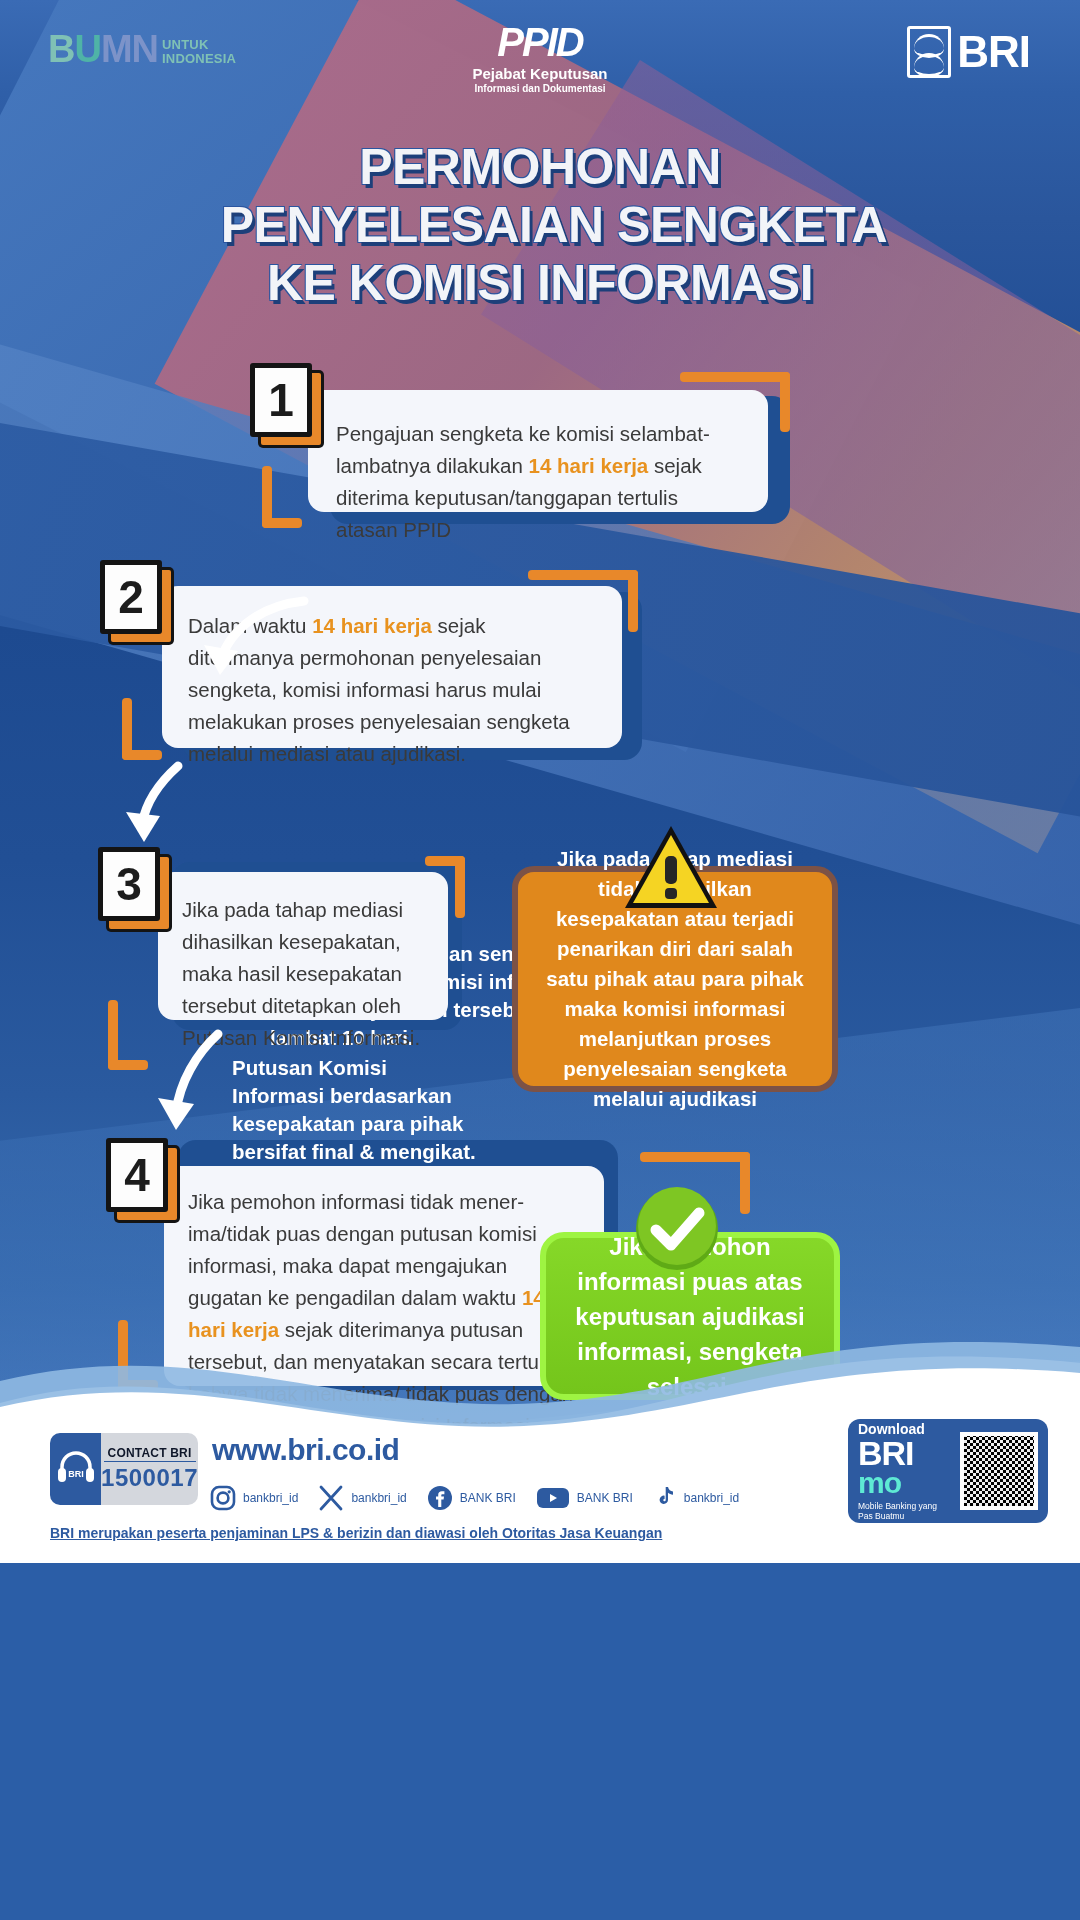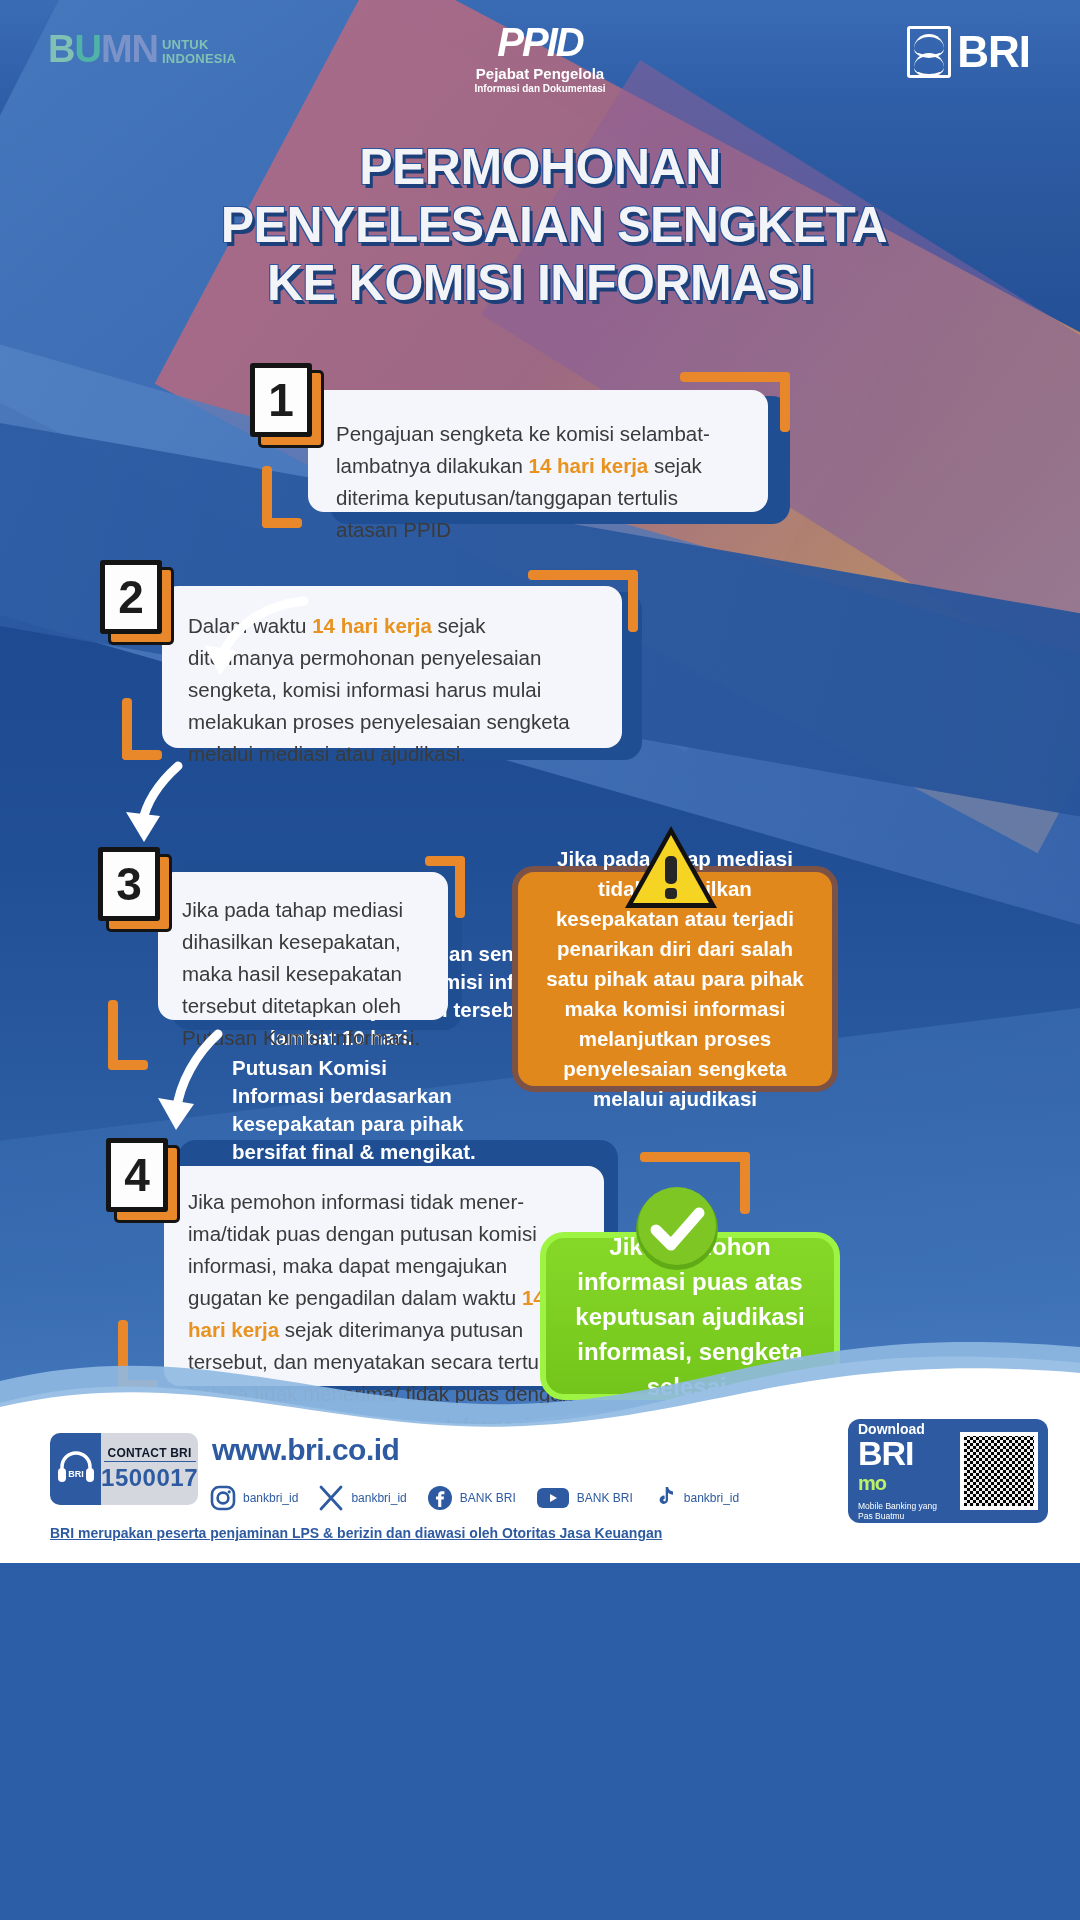--- a/index.html
+++ b/index.html
@@ -158,21 +158,21 @@
   .soc { display: flex; align-items: center; gap: 7px; margin-right: 12px; }
   .soc span { color: #2d5aa0; font-weight: 400; font-size: 12px; }
   .disclaimer { position: absolute; left: 50px; bottom: 22px; color: #2d5aa0; font-weight: 700; font-size: 14px; text-decoration: underline; }
   .brimo {
     position: absolute; right: 32px; bottom: 40px; width: 200px; height: 104px;
     background: #2d5aa0; border-radius: 12px; display: flex; align-items: center; padding: 8px 10px; gap: 8px;
   }
   .brimo-l { flex: 1; color: #fff; }
   .brimo-dl { font-size: 14px; font-weight: 600; }
   .brimo-bri { font-size: 34px; font-weight: 800; line-height: 32px; letter-spacing: -1px; }
-  .brimo-mo { font-size: 20px; font-weight: 800; color: #bef264; line-height: 28px; letter-spacing: -1px; }
+  .brimo-mo { font-size: 30px; font-weight: 800; color: #5eead4; line-height: 28px; letter-spacing: -1px; }
   .brimo-tag { font-size: 8.5px; color: #fff; margin-top: 4px; }
   .qr { width: 78px; height: 78px; background:
       repeating-linear-gradient(0deg,#fff 0 3px,#111 3px 6px),
       repeating-linear-gradient(90deg,#fff 0 3px,#111 3px 6px);
       background-blend-mode: difference; border: 4px solid #fff; }
 </style>
 </head>
 <body>
 
 <div class="poster">
@@ -191,21 +191,21 @@
     <div class="logo-bumn">
       <div class="bumn-word"><span class="bumn-b">B</span><span class="bumn-u">U</span><span class="bumn-mn">MN</span></div>
       <div class="bumn-sub">
         <div>UNTUK</div>
         <div>INDONESIA</div>
       </div>
     </div>
 
     <div class="logo-ppid">
       <div class="ppid-word">PPID</div>
-      <div class="ppid-l1">Pejabat Pengelola</div>
+      <div class="ppid-l1">Pejabat Keputusan</div>
       <div class="ppid-l2">Informasi dan Dokumentasi</div>
     </div>
 
     <div class="logo-bri">
       <div class="bri-mark"></div>
       <div class="bri-word">BRI</div>
     </div>
   </div>
 
   <div class="title">

